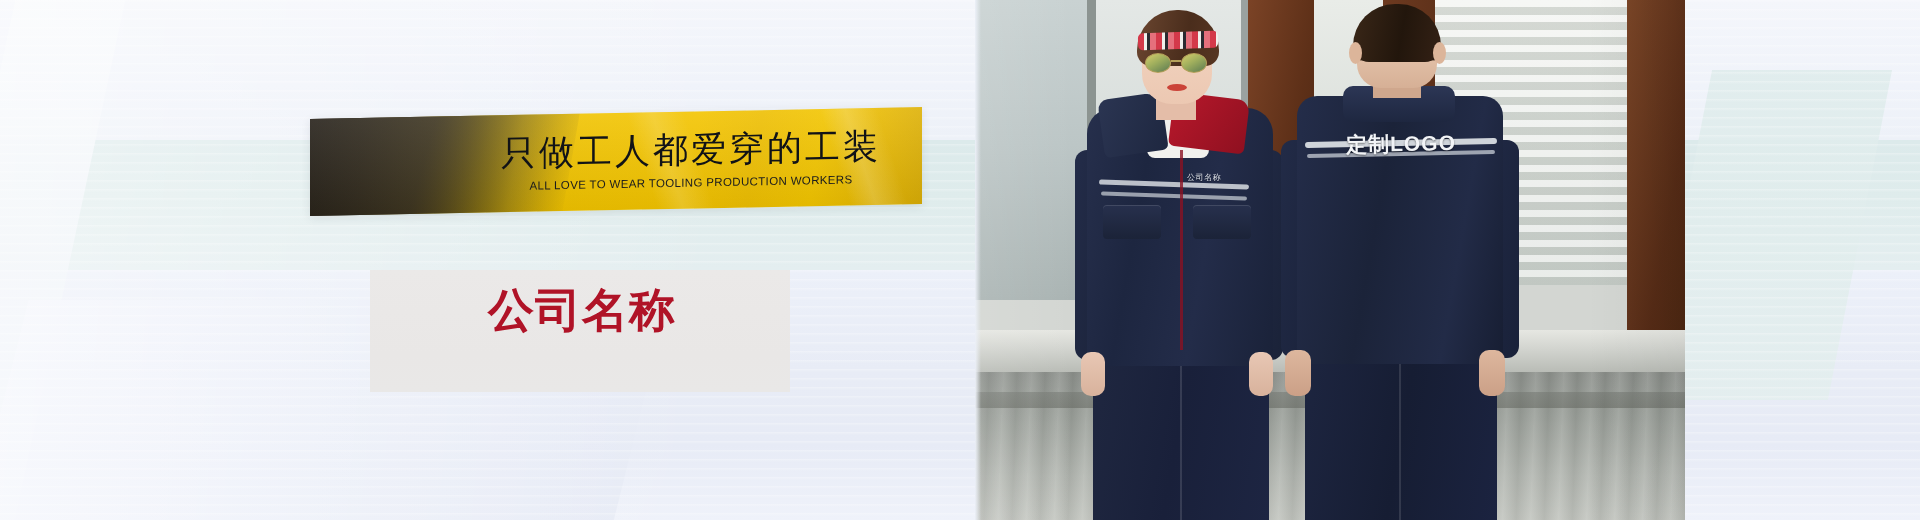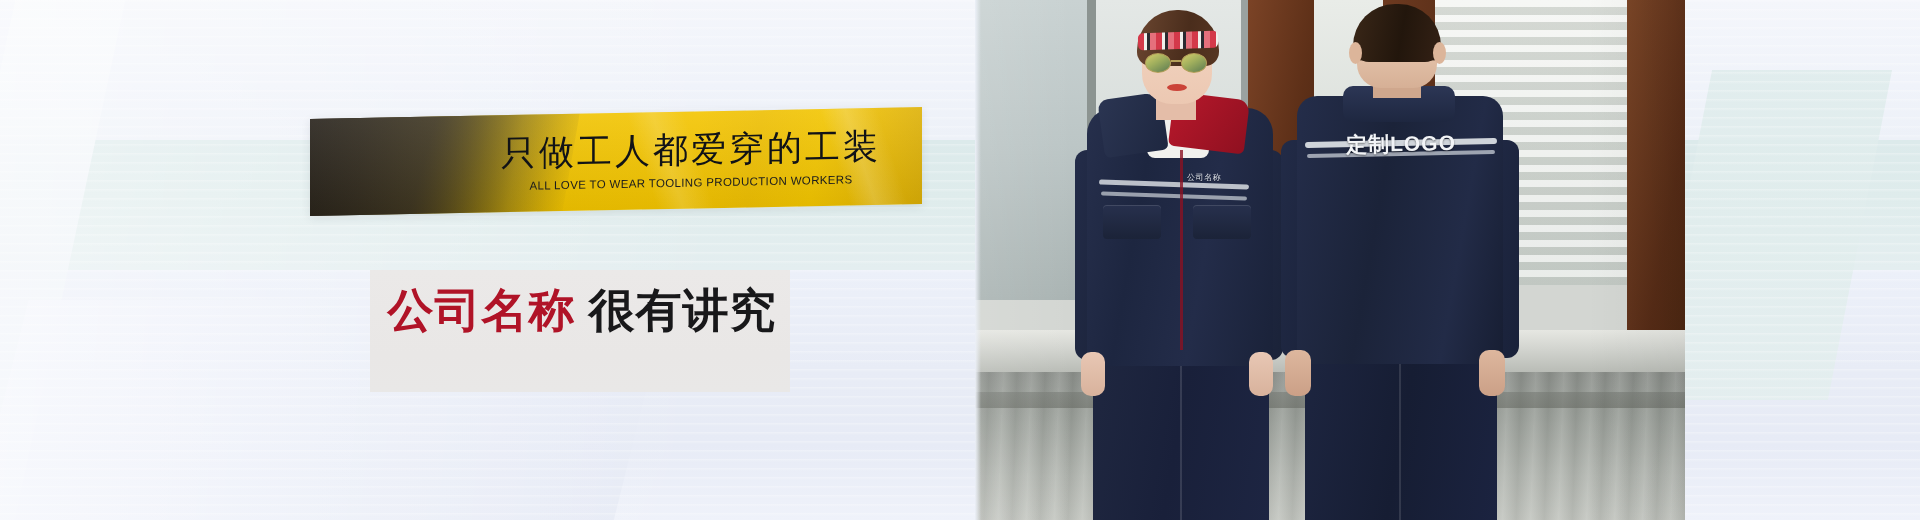--- a/index.html
+++ b/index.html
@@ -436,21 +436,20 @@
     <div class="ribbon-inner">
       <div class="ribbon-title">只做工人都爱穿的工装</div>
       <div class="ribbon-sub">ALL LOVE TO WEAR TOOLING PRODUCTION WORKERS</div>
     </div>
   </div>
 
   <div class="panel"></div>
   <div class="headline-wrap">
     <div class="headline">
       <span class="hl-accent">公司名称</span>
-      <span class="hl-rest">很有讲究</span>
     </div>
   </div>
 
   <div class="photo">
     <div class="ph-sky"></div>
     <div class="ph-glass-a"></div>
     <div class="ph-glass-b"></div>
     <div class="ph-window-grid"></div>
     <div class="ph-window-grid2"></div>
     <div class="ph-blinds"></div>

